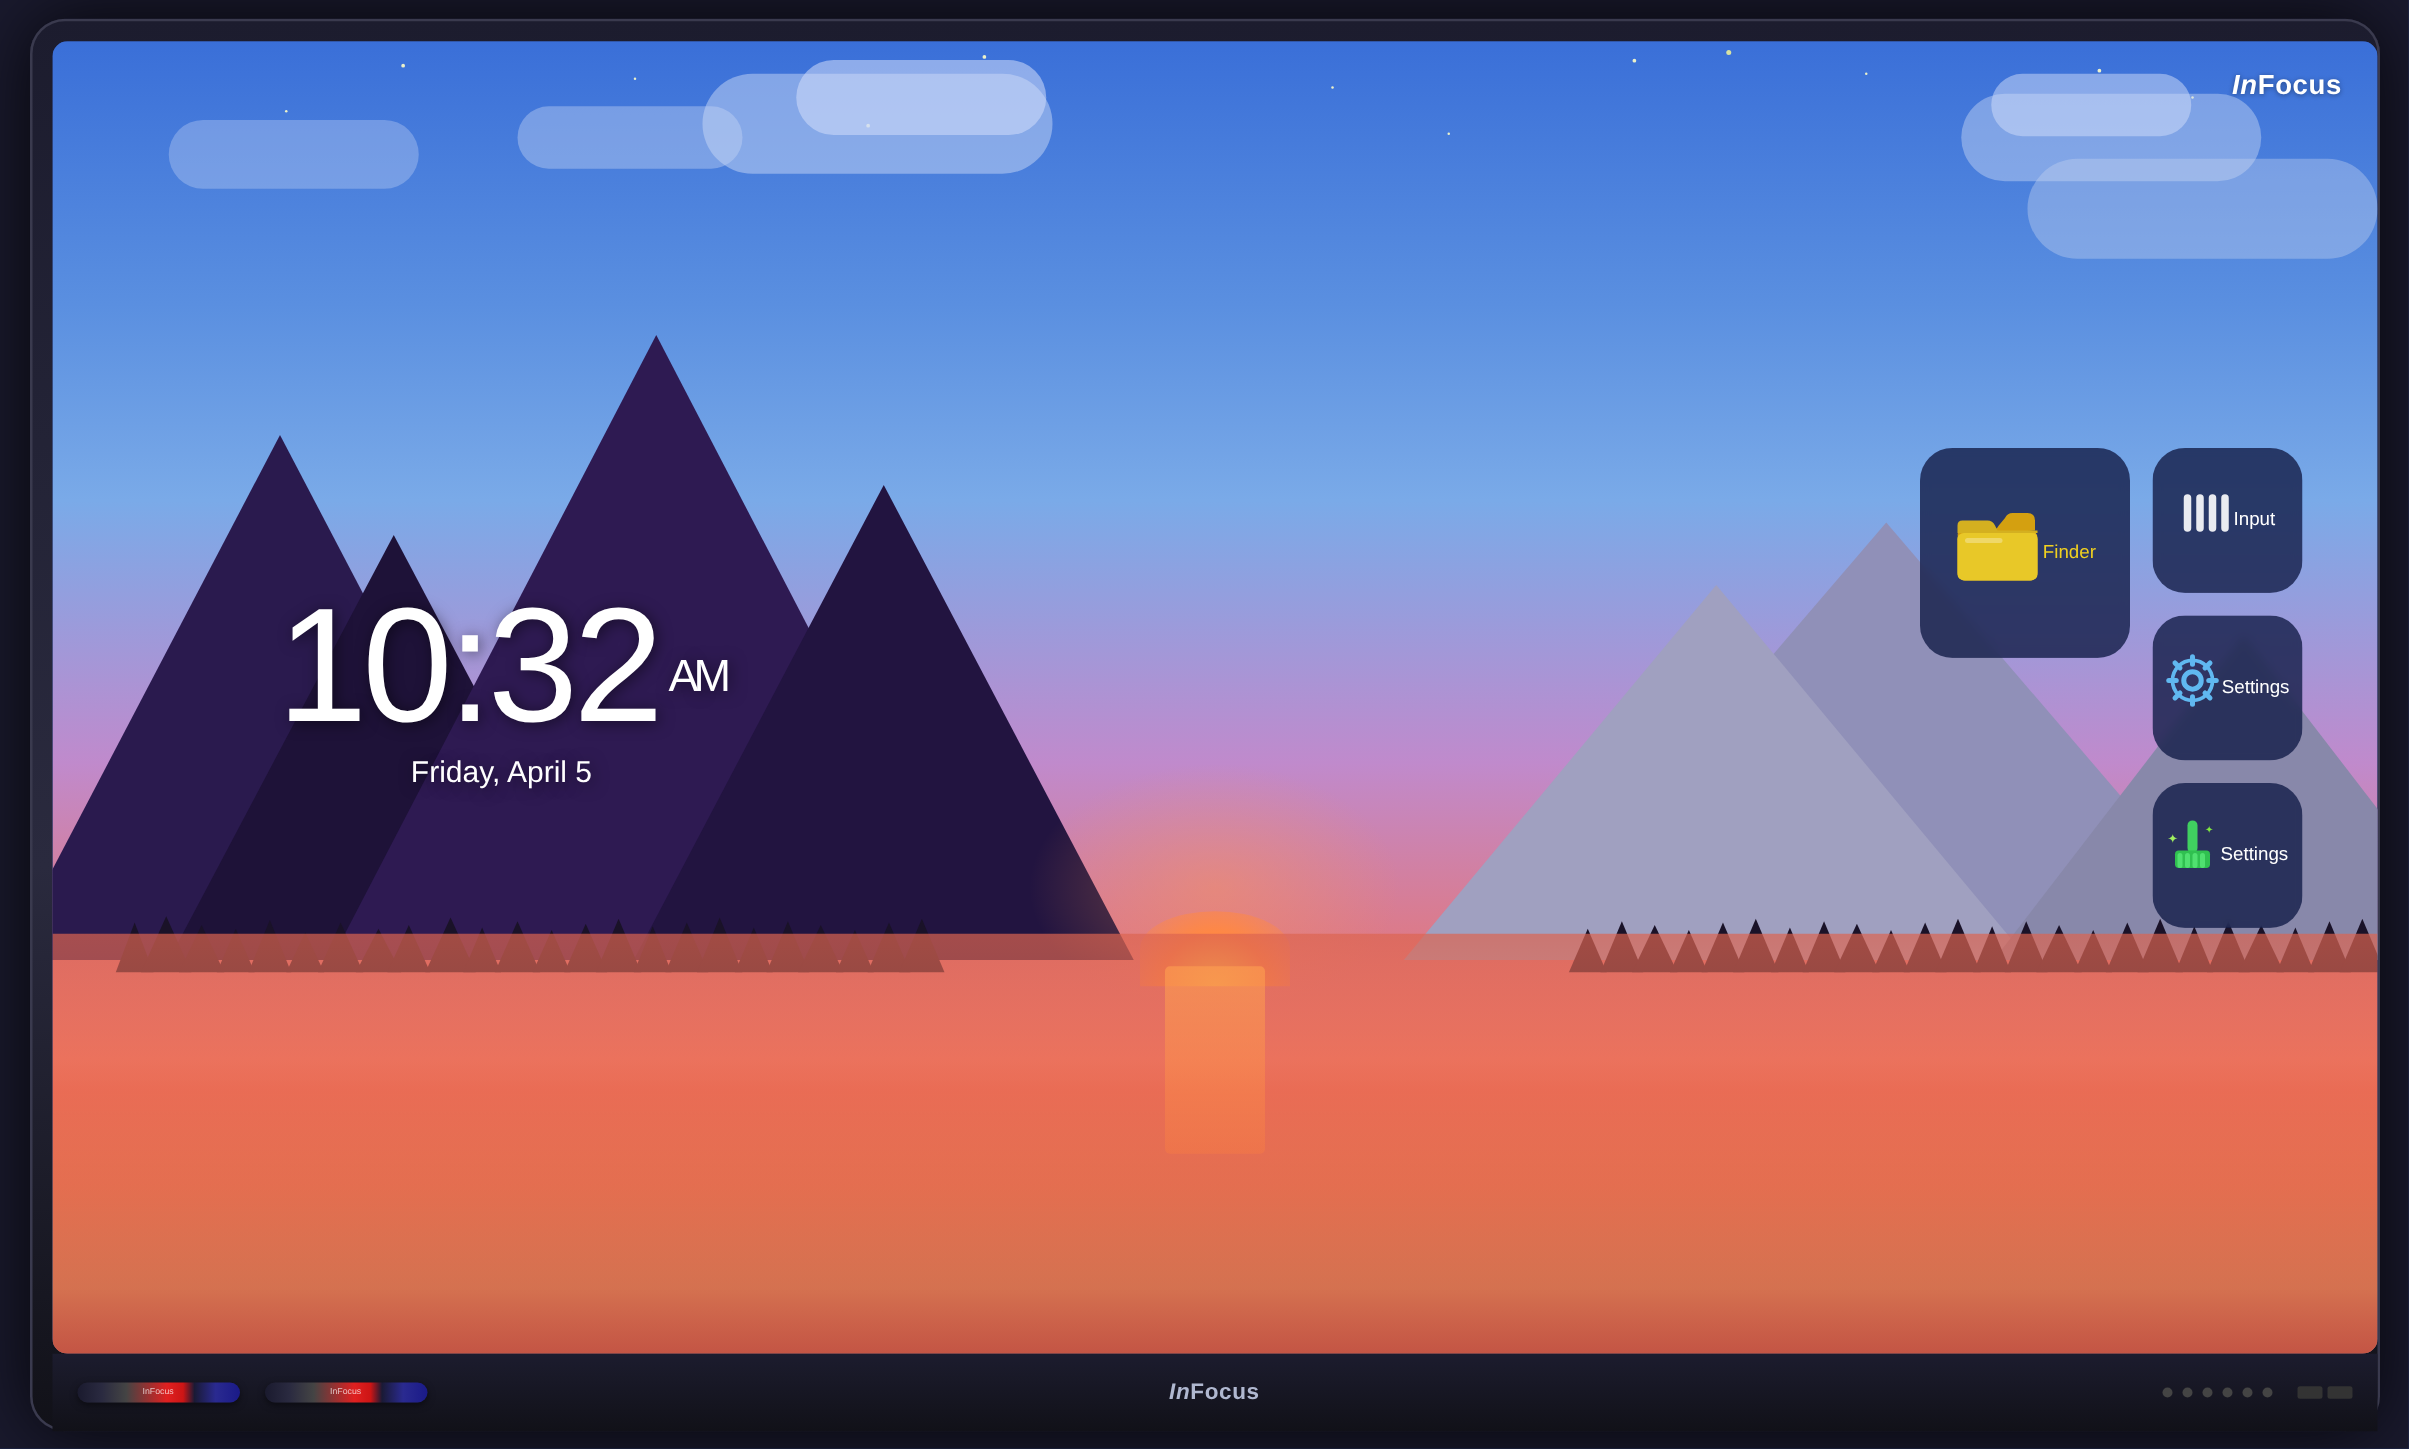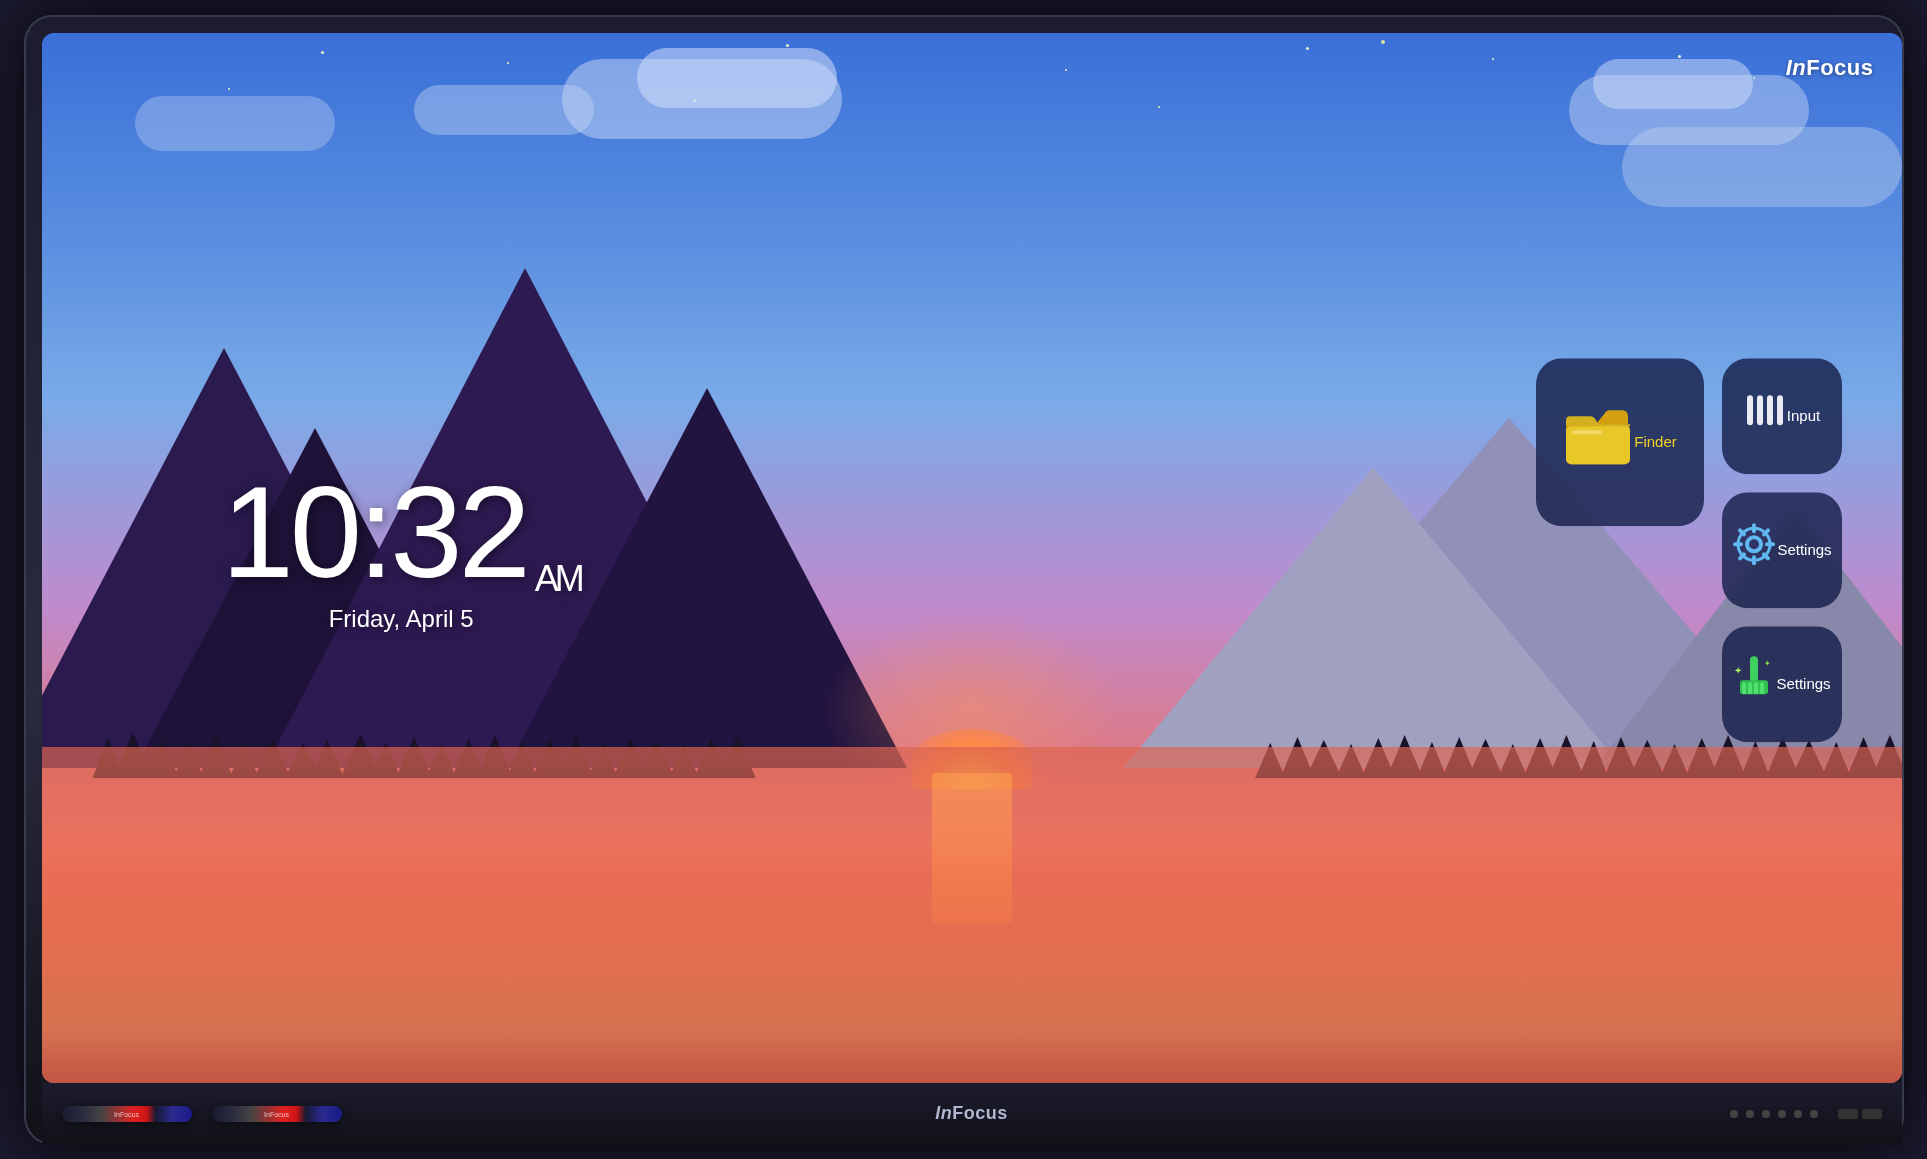--- a/index.html
+++ b/index.html
@@ -115,21 +115,21 @@
       z-index: 10;
       color: white;
       text-shadow: 2px 2px 12px rgba(0,0,0,0.5);
     }
     .clock-time {
       font-size: 130px;
       font-weight: 300;
       letter-spacing: -4px;
       line-height: 1;
       display: flex;
-      align-items: flex-end;
+      align-items: center;
     }
     .clock-am {
       font-size: 36px;
       font-weight: 400;
       margin-top: 18px;
       margin-left: 8px;
     }
     .clock-date {
       font-size: 24px;
       font-weight: 400;

